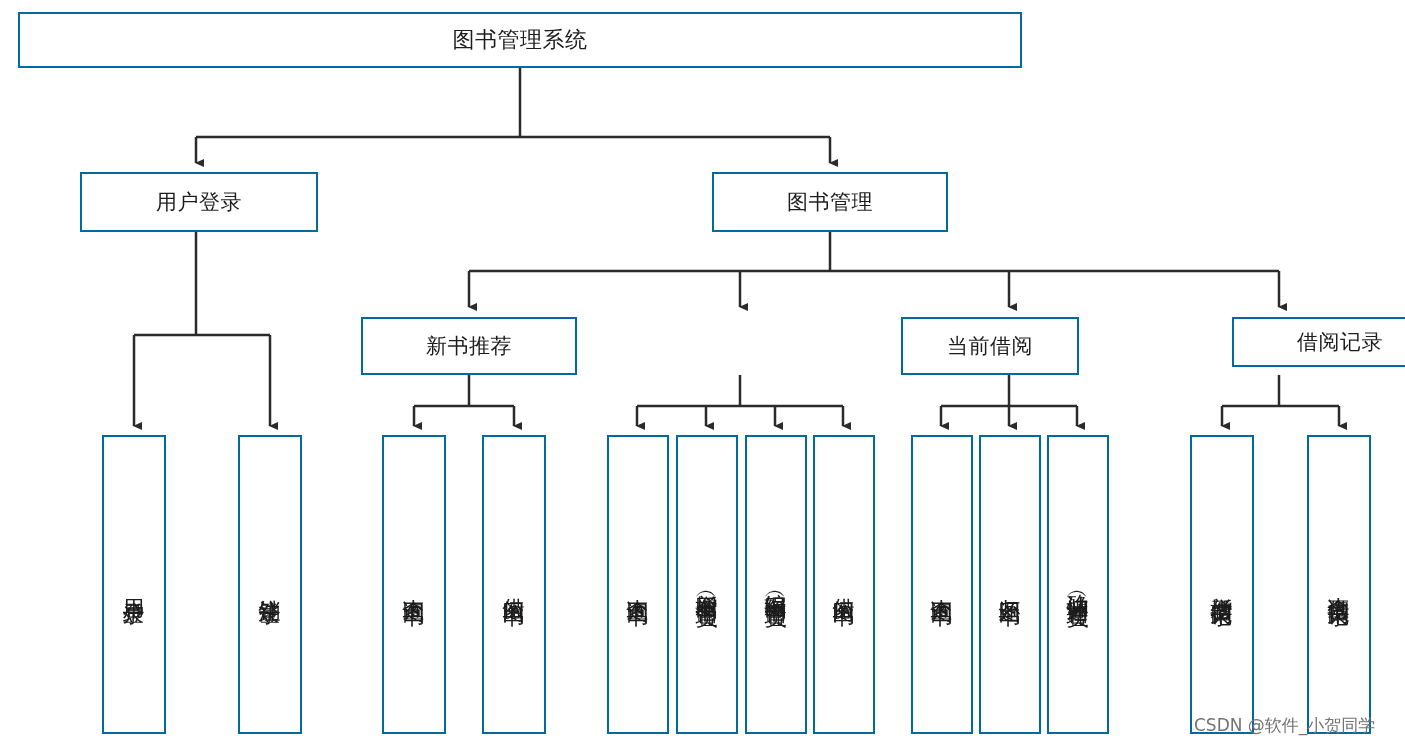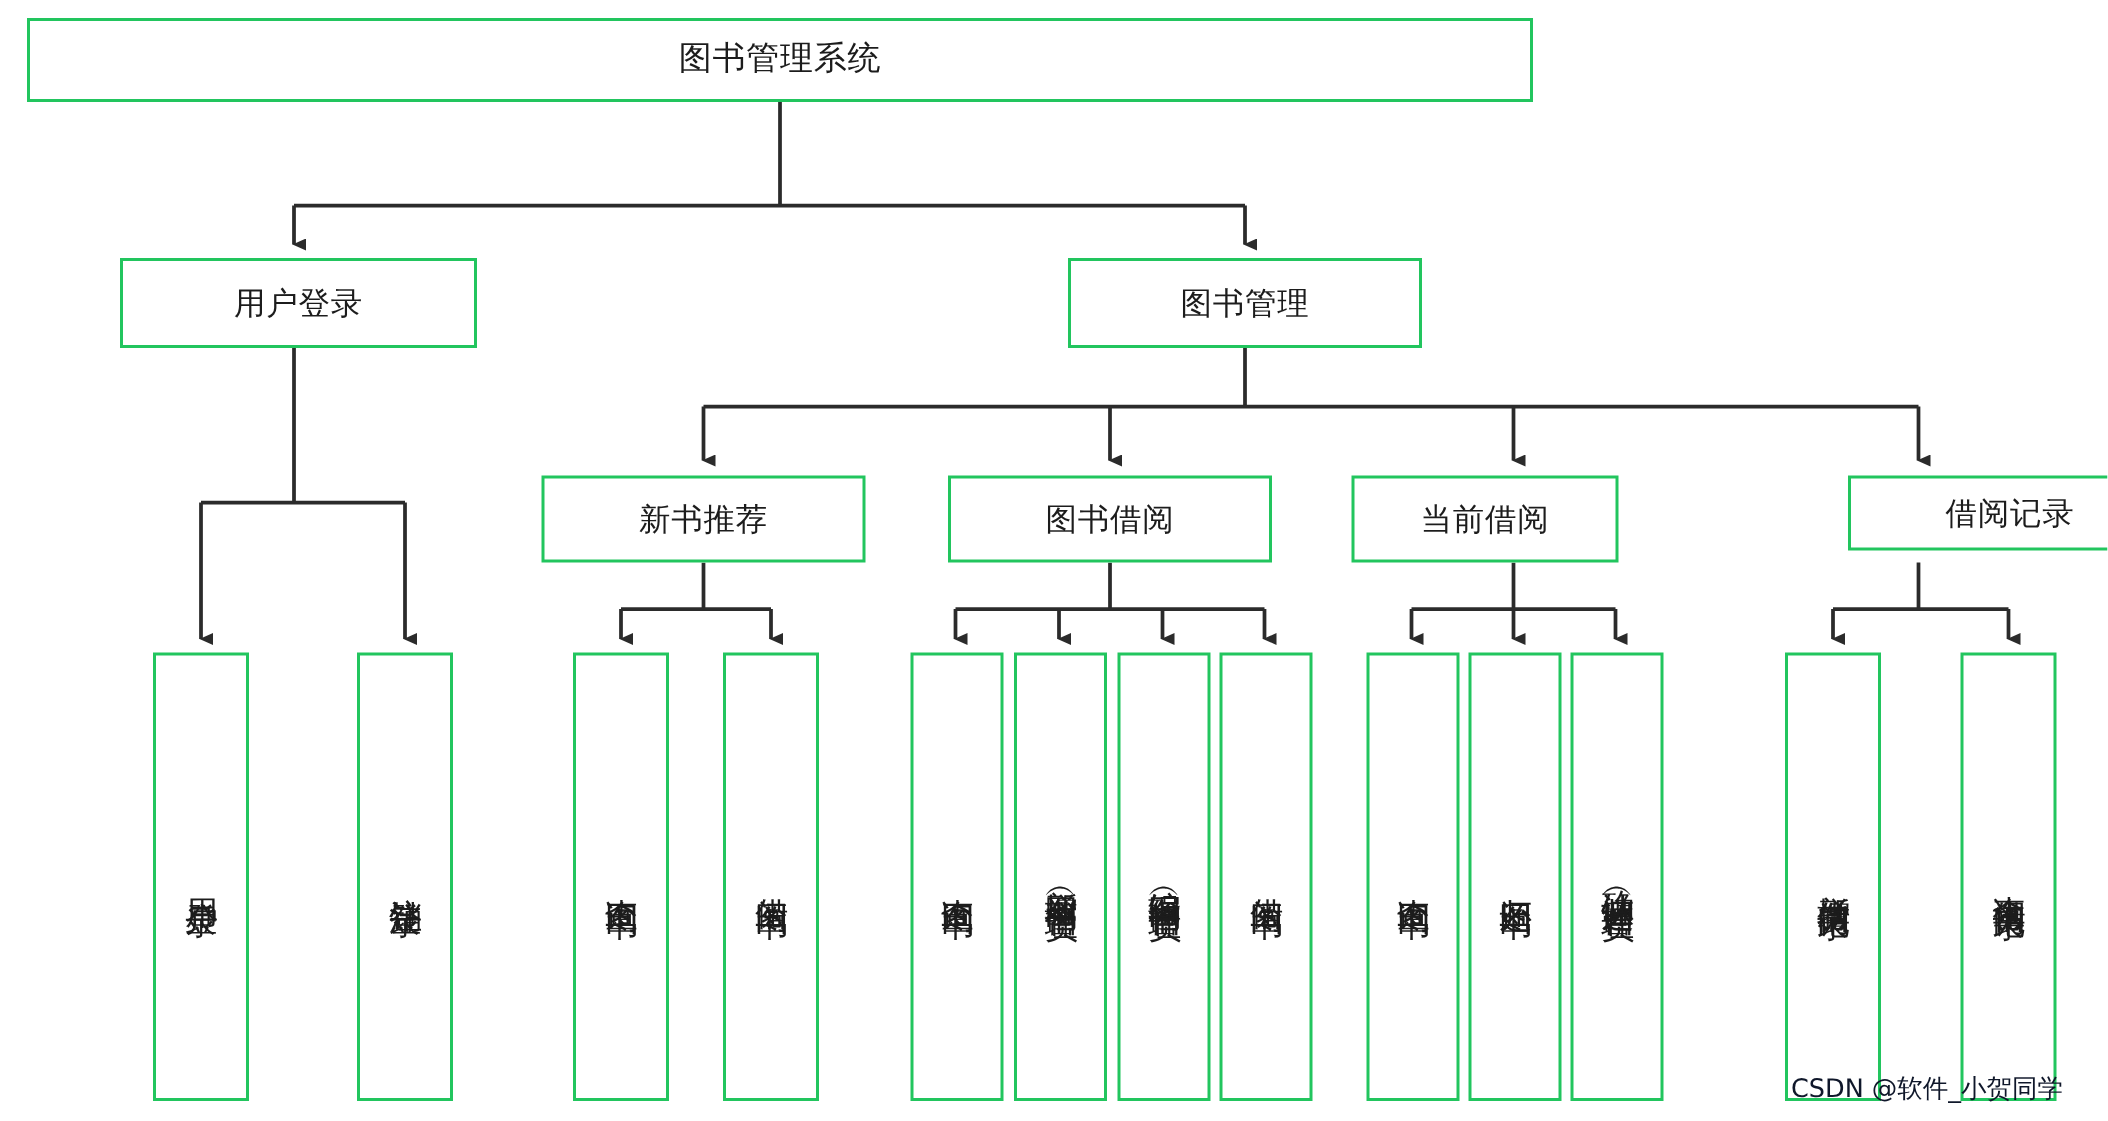--- a/index.html
+++ b/index.html
@@ -22,21 +22,21 @@
     left: 0;
     top: 0;
     width: 1405px;
     height: 747px;
     pointer-events: none;
   }
   .node {
     position: absolute;
     box-sizing: border-box;
     background: #ffffff;
-    border: 2px solid #22c55e;
+    border: 2px solid #0369a1;
     display: flex;
     align-items: center;
     justify-content: center;
     z-index: 2;
   }
   .node .label {
     color: #1c1c1c;
     text-align: center;
     line-height: 1.18;
     letter-spacing: 0.5px;
@@ -48,21 +48,21 @@
   .node.vert .label {
     writing-mode: vertical-rl;
     text-orientation: upright;
     font-size: 22px;
     letter-spacing: 2px;
     line-height: 1.05;
   }
   .node.root .label { font-size: 22px; }
   .watermark {
     position: absolute;
-    color: #0f172a;
+    color: #737373;
     font-size: 17px;
     white-space: nowrap;
     z-index: 5;
     font-family: "DejaVu Sans", "Liberation Sans", sans-serif;
   }
 </style>
 </head>
 <body>
 
 <div id="canvas">
@@ -124,23 +124,20 @@
   <div class="node horiz" style="left:80px; top:172px; width:238px; height:60px;">
     <span class="label">用户登录</span>
   </div>
   <div class="node horiz" style="left:361px; top:317px; width:216px; height:58px;">
     <span class="label">新书推荐</span>
   </div>
 
   <div class="node horiz" style="left:712px; top:172px; width:236px; height:60px;">
     <span class="label">图书管理</span>
   </div>
-  <div class="node horiz" style="left:632px; top:317px; width:216px; height:58px;">
-    <span class="label">图书借阅</span>
-  </div>
   <div class="node horiz" style="left:901px; top:317px; width:178px; height:58px;">
     <span class="label">当前借阅</span>
   </div>
   <div class="node horiz" style="left:1232px; top:317px; width:216px; height:50px;">
     <span class="label">借阅记录</span>
   </div>
 
   <div class="node vert" style="left:102px; top:435px; width:64px; height:299px;">
     <span class="label">用户登录</span>
   </div>

